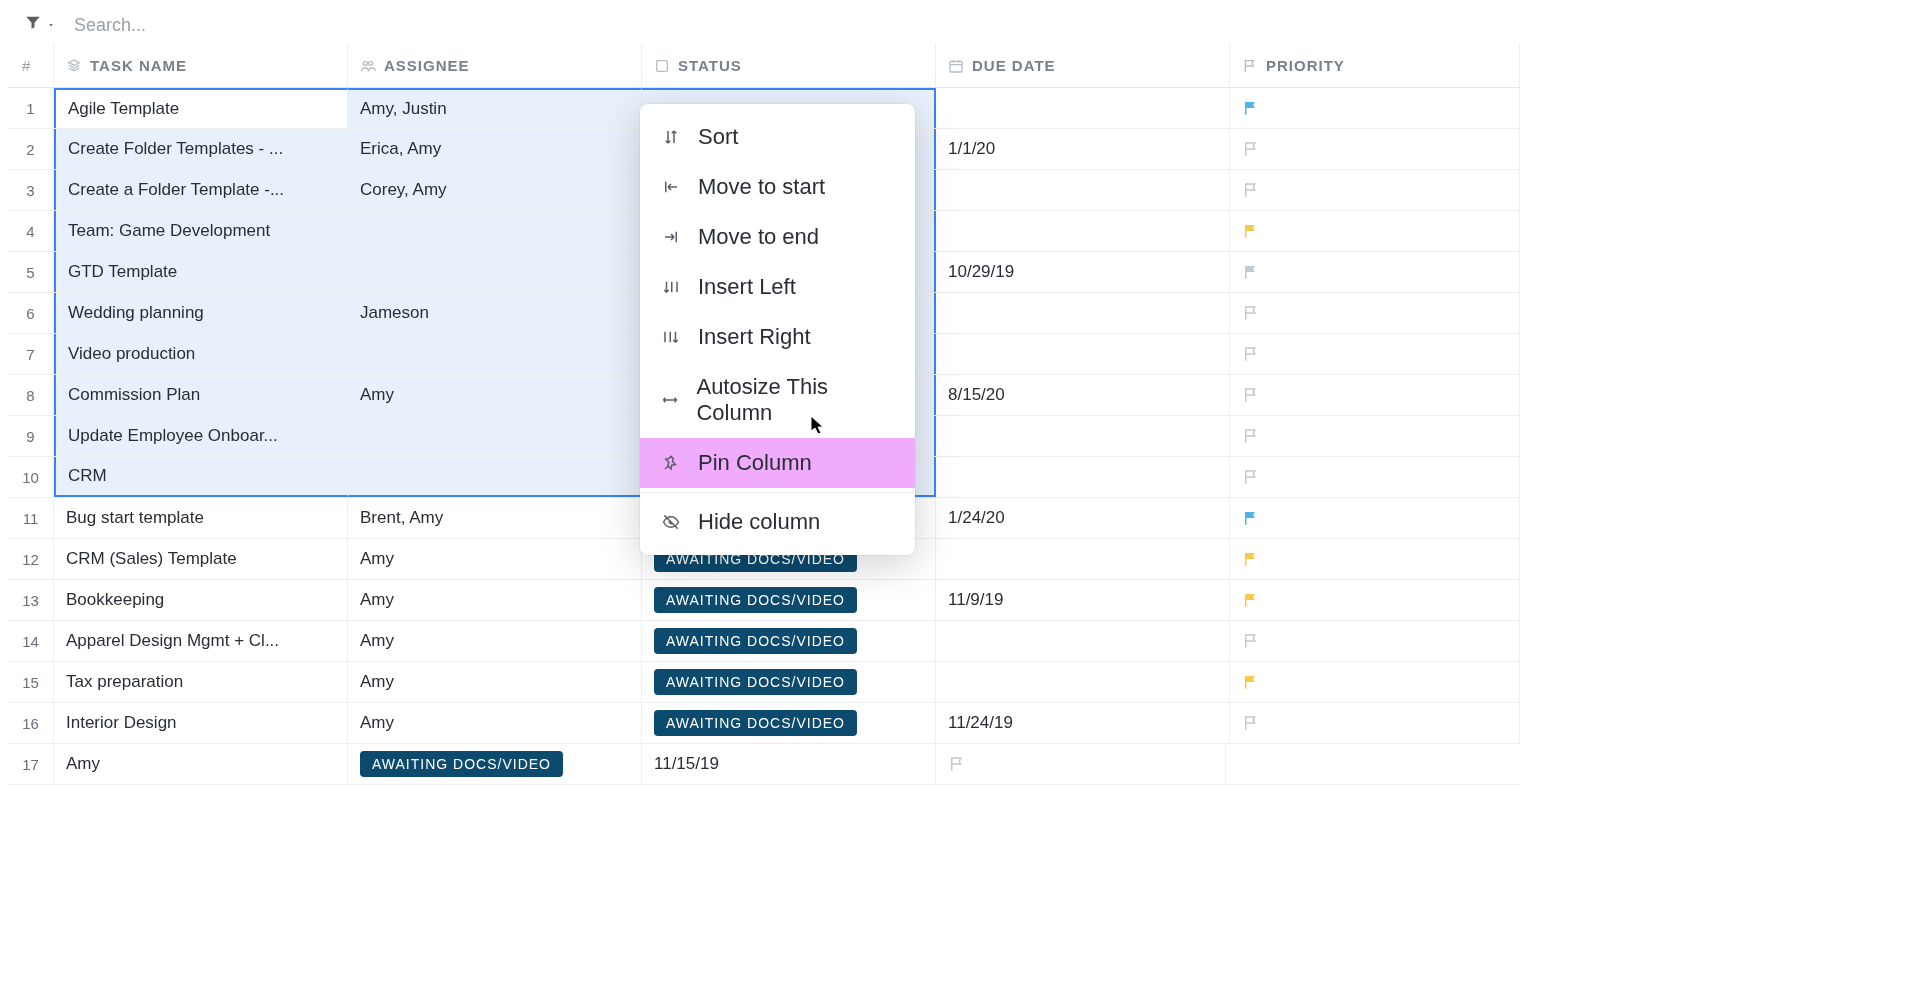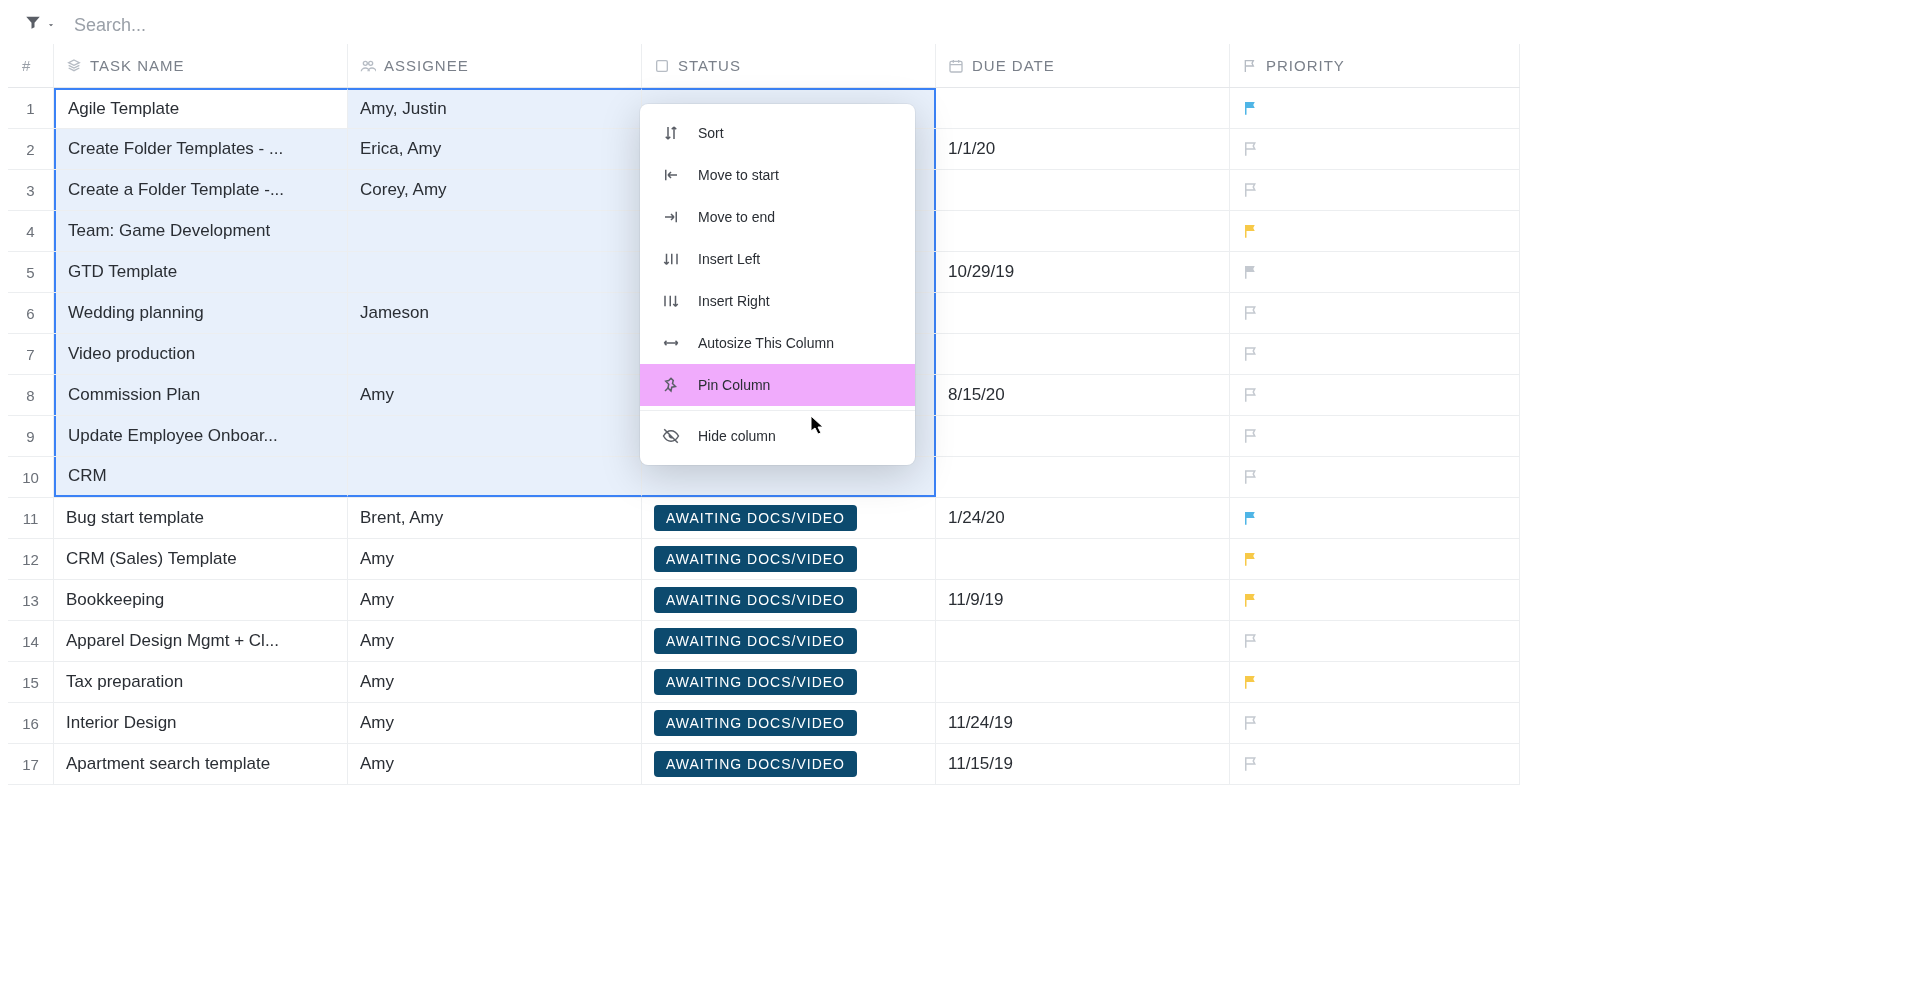--- a/index.html
+++ b/index.html
@@ -55,21 +55,21 @@
   .col-priority { width: 290px; padding-left: 12px; }
   .th {
     display: flex;
     align-items: center;
     gap: 8px;
     height: 100%;
     border-right: 1px solid #eceef0;
   }
   .th.col-num { border-left: 0; }
   .th .ico { color: #b6bcc4; display:inline-flex;}
-  .th-label { font-weight: 400; }
+  .th-label { font-weight: 700; }
   .tbody {}
   .row {
     display: flex;
     height: 41px;
     align-items: stretch;
     border-bottom: 1px solid #eceef0;
   }
   .cell {
     display: flex;
     align-items: center;
@@ -129,21 +129,21 @@
     border-radius:8px;
     box-shadow: 0 10px 40px rgba(0,0,0,0.18), 0 0 0 1px rgba(0,0,0,0.04);
     padding:8px 0;
     z-index:10;
   }
   .menu-item {
     display:flex;
     align-items:center;
     gap:16px;
     padding:12px 20px;
-    font-size:14px;
+    font-size:22px;
     color:#2a2e34;
     cursor:pointer;
   }
   .menu-item.hover { background:#f0abfc; }
   .menu-item .mico { width:22px; display:flex; justify-content:center; color:#5a5e66; }
   .menu-sep { height:1px; background:#eceef0; margin:4px 0; }
   .cursor-arrow {
     position:absolute;
     left:810px; top:415px;
     z-index:20;
@@ -461,23 +461,20 @@
         </div>
         <div class="cell col-due">11/24/19</div>
         <div class="cell col-priority">
           <span class="flag"><svg width="18" height="18" viewBox="0 0 24 24" fill="none" stroke="#c4c9d0" stroke-width="2">
               <path d="M5 21V4h12l-2 4 2 4H5"></path>
             </svg></span>
         </div>
       </div>
       <div class="row">
         <div class="cell col-num">17</div>
-        <div class="cell col-task">
-          <span class="task-text">Apartment search template</span>
-        </div>
         <div class="cell col-assignee">Amy</div>
         <div class="cell col-status">
           <span class="status-badge">AWAITING DOCS/VIDEO</span>
         </div>
         <div class="cell col-due">11/15/19</div>
         <div class="cell col-priority">
           <span class="flag"><svg width="18" height="18" viewBox="0 0 24 24" fill="none" stroke="#c4c9d0" stroke-width="2">
               <path d="M5 21V4h12l-2 4 2 4H5"></path>
             </svg></span>
         </div>

